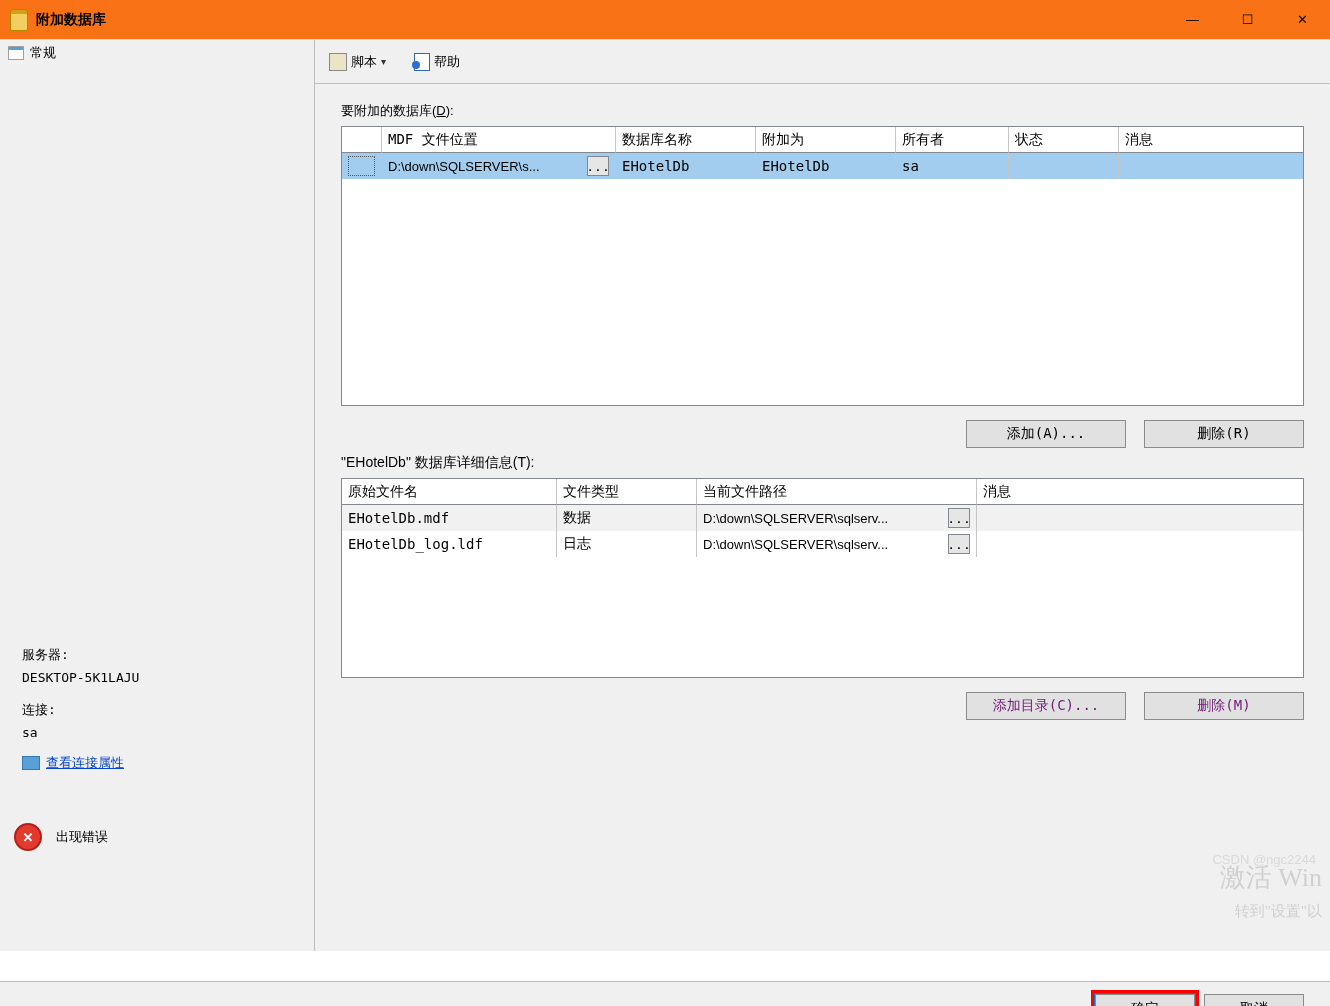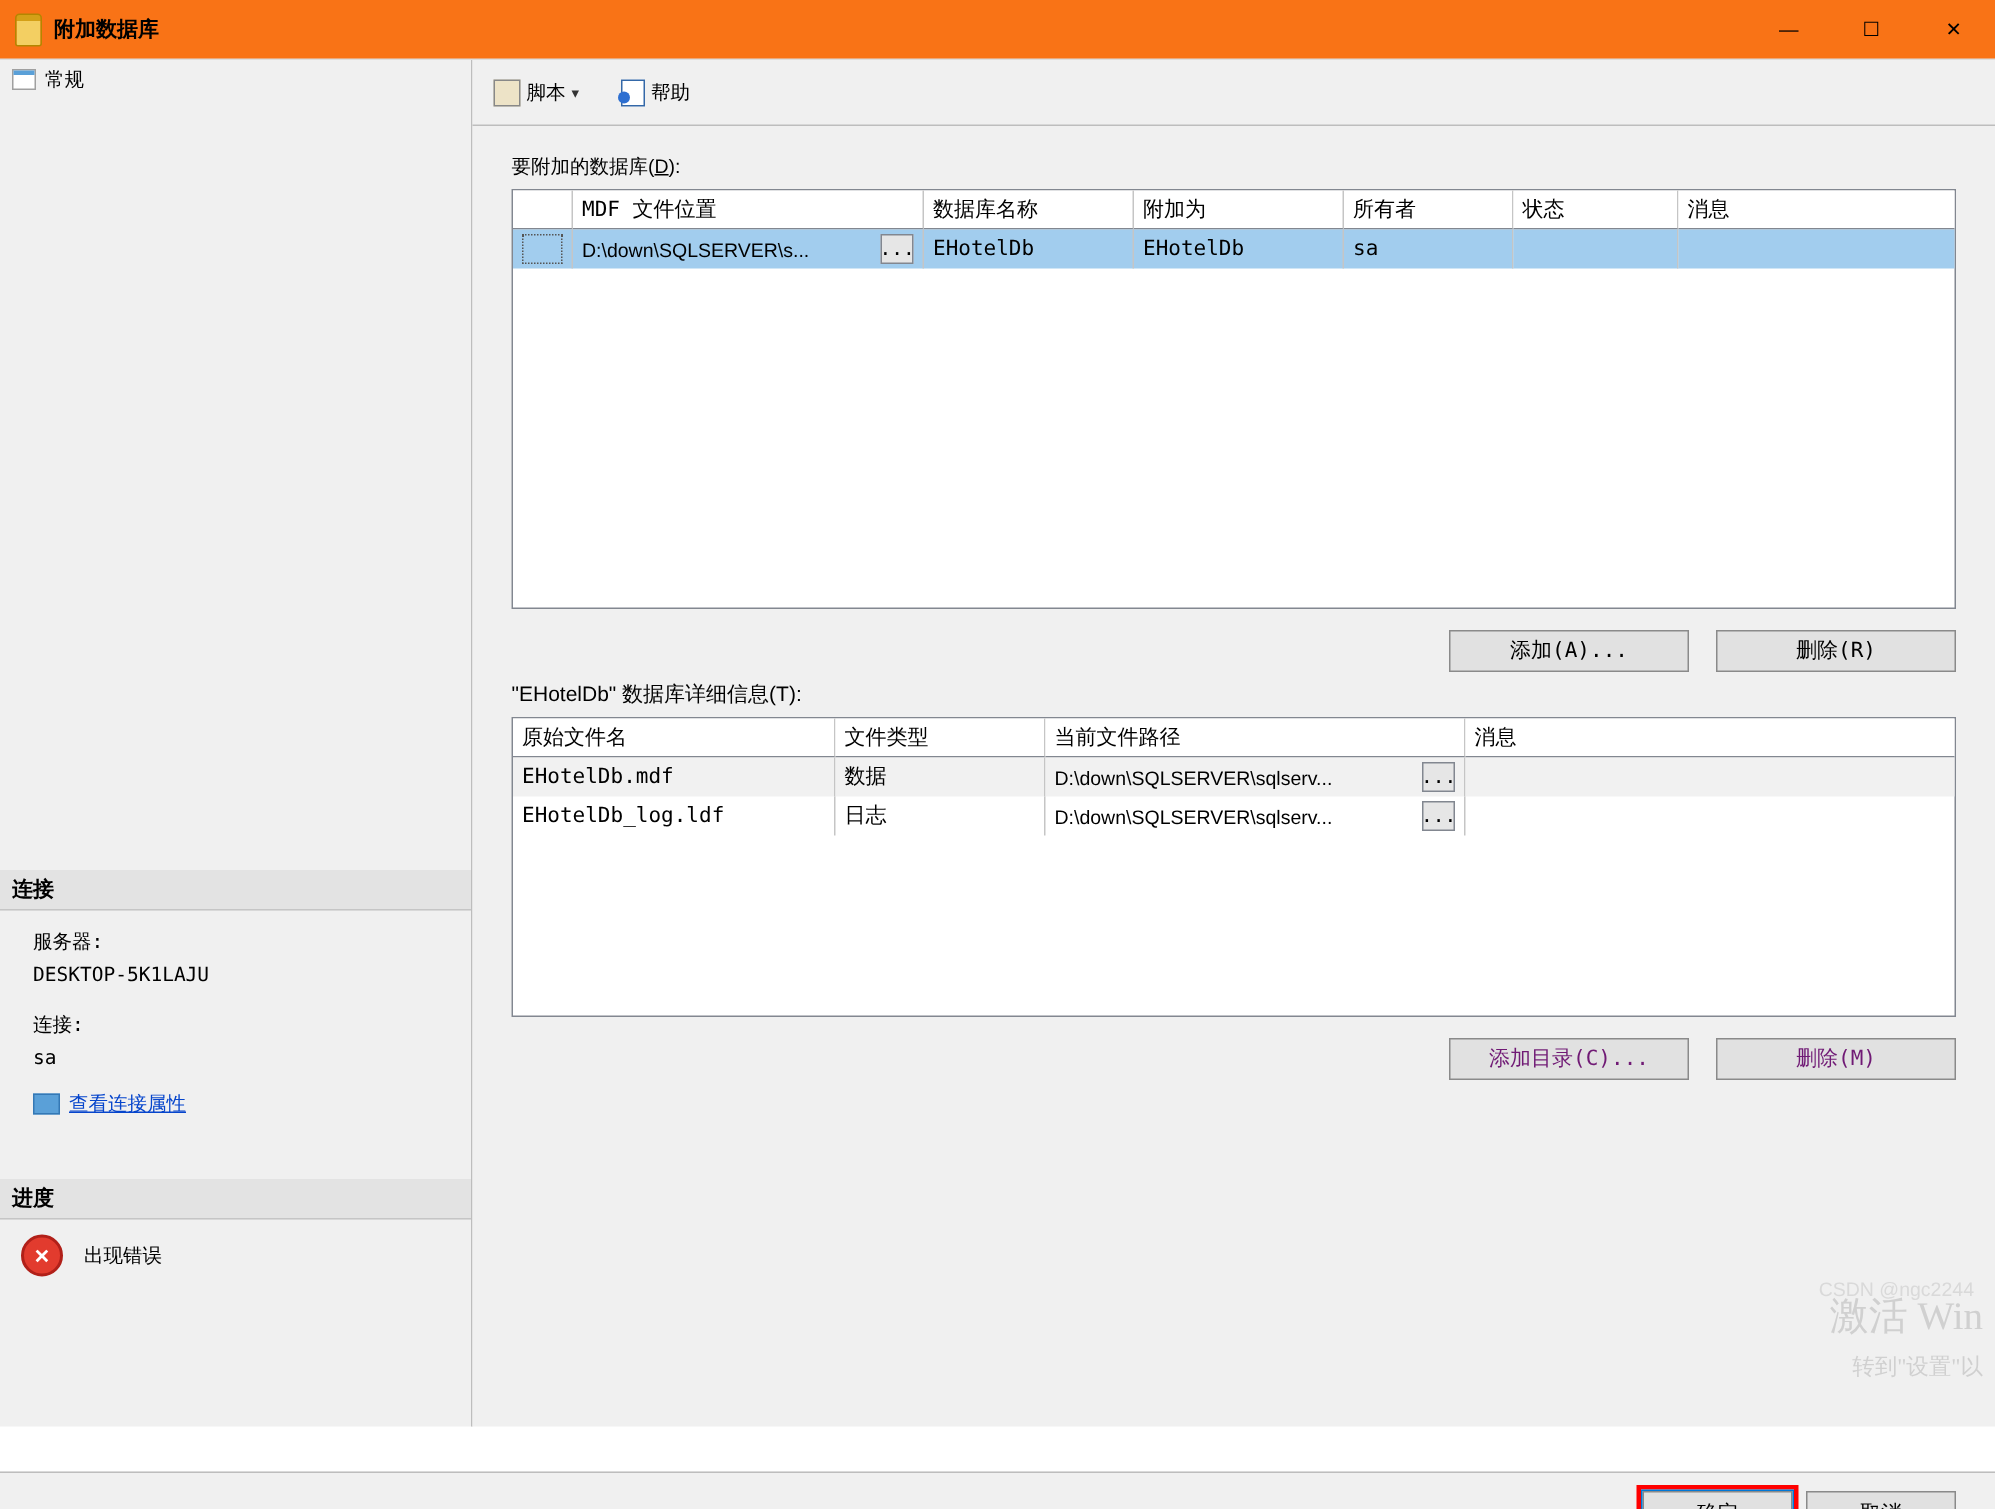--- a/index.html
+++ b/index.html
@@ -96,33 +96,31 @@
 
 <div class="body-area">
 
   <div class="sidebar">
     <div class="side-item">
       <span class="sh-icon"></span>
       <span>常规</span>
     </div>
     <div class="side-spacer"></div>
 
-    <div class="section-title">连接</div>
     <div class="conn-block">
       <div class="row">服务器:</div>
       <div class="row">DESKTOP-5K1LAJU</div>
       <div class="row" style="margin-top:16px">连接:</div>
       <div class="row">sa</div>
       <a class="conn-link" href="#">
         <span class="mon-icon"></span>
         <span>查看连接属性</span>
       </a>
     </div>
     <div style="height:30px"></div>
-    <div class="section-title">进度</div>
     <div class="progress-block">
       <span class="err-icon">
           <span>✕</span>
         </span>
       <span>出现错误</span>
     </div>
     <div style="height:90px"></div>
   </div>
 
   <div class="main">

